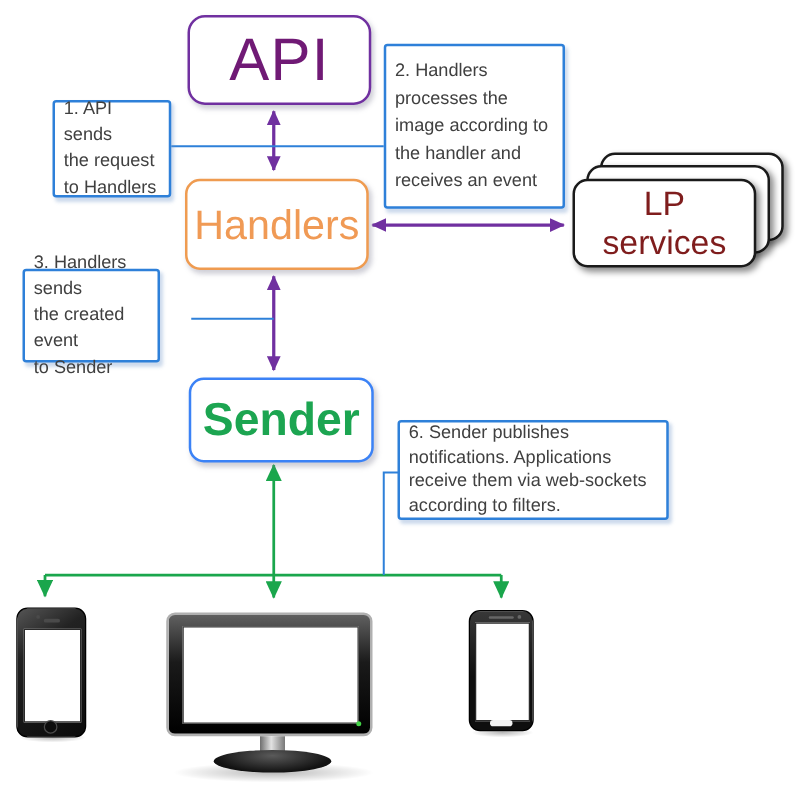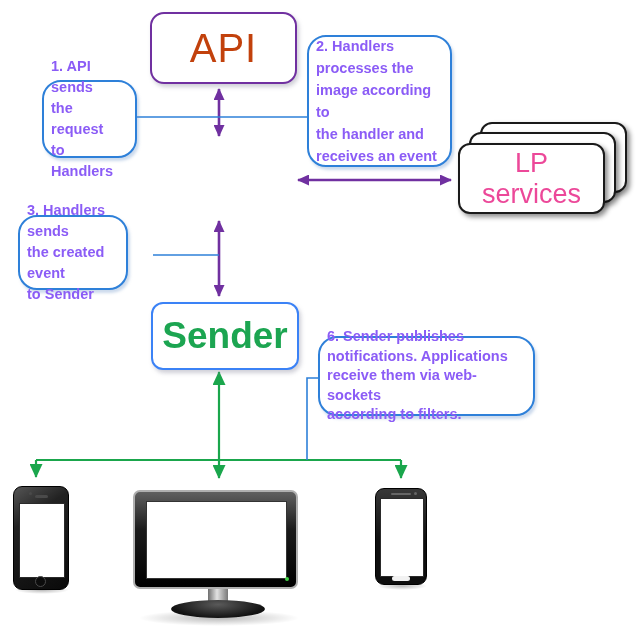--- a/index.html
+++ b/index.html
@@ -7,38 +7,38 @@
     position:relative; width:637px; height:638px; background:#fff;
     font-family:"Liberation Sans","DejaVu Sans",sans-serif; overflow:hidden;
   }
   .wires { position:absolute; left:0; top:0; width:637px; height:638px; z-index:1; }
 
   .node {
     position:absolute; background:#fff; display:flex; align-items:center; justify-content:center;
     z-index:2; box-shadow:2px 3px 4px rgba(130,130,150,.38);
   }
   .node-api    { left:150px; top:12px;  width:143px; height:68px; border:2.5px solid #7030A0; border-radius:14px; }
-  .node-api .lbl { color:#c2410c; font-size:40px; letter-spacing:1px; }
+  .node-api .lbl { color:#701a75; font-size:48px; letter-spacing:1px; }
   .node-handlers { left:148px; top:143px; width:143px; height:69px; border:2px solid #EF9B50; border-radius:12px; }
   .node-handlers .lbl { color:#F09A55; font-size:33px; }
   .node-sender { left:151px; top:302px; width:144px; height:64px; border:2px solid #3b82f6; border-radius:12px;font-weight:bold; }
   .node-sender .lbl { color:#1CA551; font-size:37px; }
 
   .lp-card {
     position:absolute; width:143px; height:67px; background:#fff; border:2px solid #1a1a1a;
     border-radius:12px; box-shadow:3px 3px 5px rgba(0,0,0,.45); z-index:2;
   }
   .lp-back { left:480px; top:122px; }
   .lp-mid  { left:469px; top:132px; }
   .lp-front{ left:458px; top:143px; display:flex; align-items:center; justify-content:center; z-index:3; }
-  .lp-front .lbl { color:#ec4899; font-size:27px; line-height:31px; text-align:center; white-space:pre-line; }
+  .lp-front .lbl { color:#7f1d1d; font-size:27px; line-height:31px; text-align:center; white-space:pre-line; }
 
   .callout {
-    position:absolute; background:#fff; border:2px solid #2E80D9; border-radius:19px;
-    color:#8b5cf6; font-size:14.5px; line-height:21px; font-weight:700;
+    position:absolute; background:#fff; border:2px solid #2E80D9; border-radius:3px;
+    color:#404040; font-size:14.5px; line-height:21px; font-weight:400;
     display:flex; align-items:center; z-index:2; padding:2px 7px;
     box-shadow:2px 3px 3px rgba(110,150,200,.35); white-space:pre-line; box-sizing:border-box;
   }
   .callout-1 { left:42px;  top:80px;  width:95px;  height:78px; }
   .callout-2 { left:307px; top:35px;  width:145px; height:132px; line-height:22px; }
   .callout-3 { left:18px;  top:215px; width:110px; height:75px; }
   .callout-4 { left:318px; top:336px; width:217px; height:80px; line-height:19.5px; }
 
   
   .device { position:absolute; z-index:2; }
@@ -109,20 +109,23 @@
       <line x1="137" y1="117" x2="307" y2="117"></line>
       <line x1="153" y1="255" x2="219" y2="255"></line>
       <path d="M319,378 L307,378 L307,460"></path>
     </g>
   </svg>
 
   <div class="node node-api">
     <span class="lbl">API</span>
   </div>
 
+  <div class="node node-handlers">
+    <span class="lbl">Handlers</span>
+  </div>
 
   <div class="node node-sender">
     <span class="lbl">Sender</span>
   </div>
 
   <div class="lp-card lp-back"></div>
   <div class="lp-card lp-mid"></div>
   <div class="lp-card lp-front">
     <span class="lbl">LP
 services</span>

